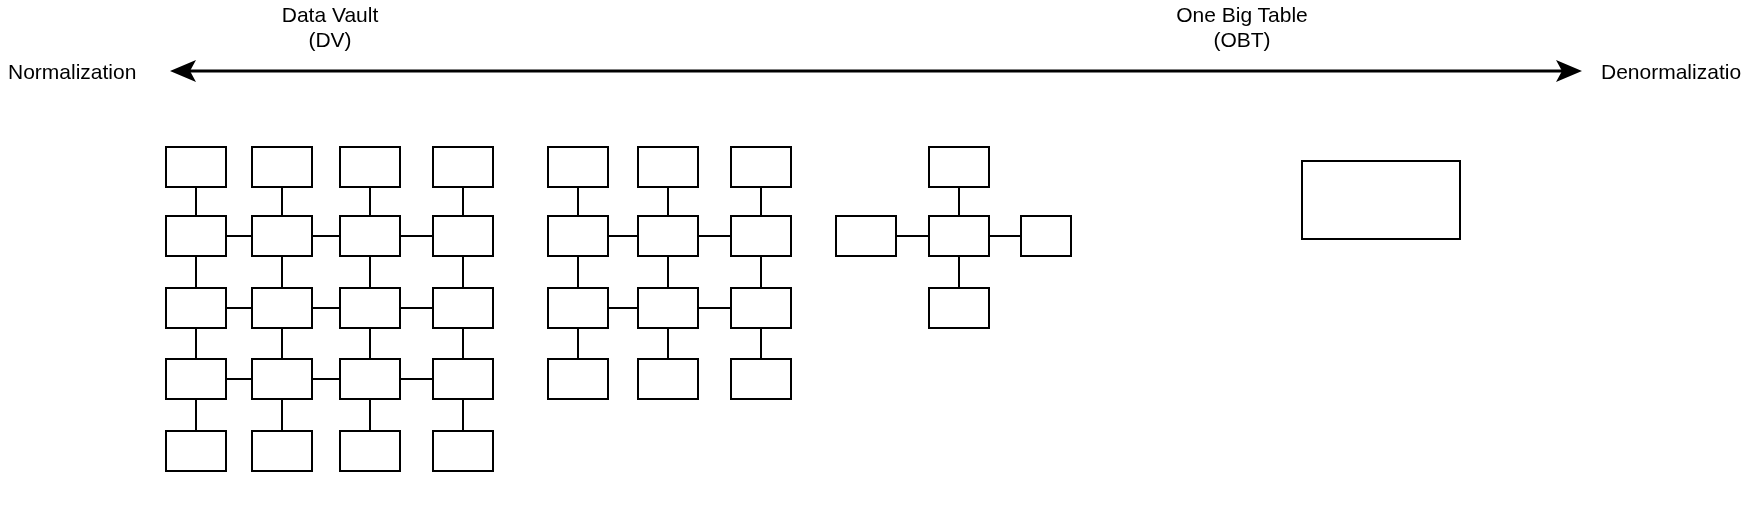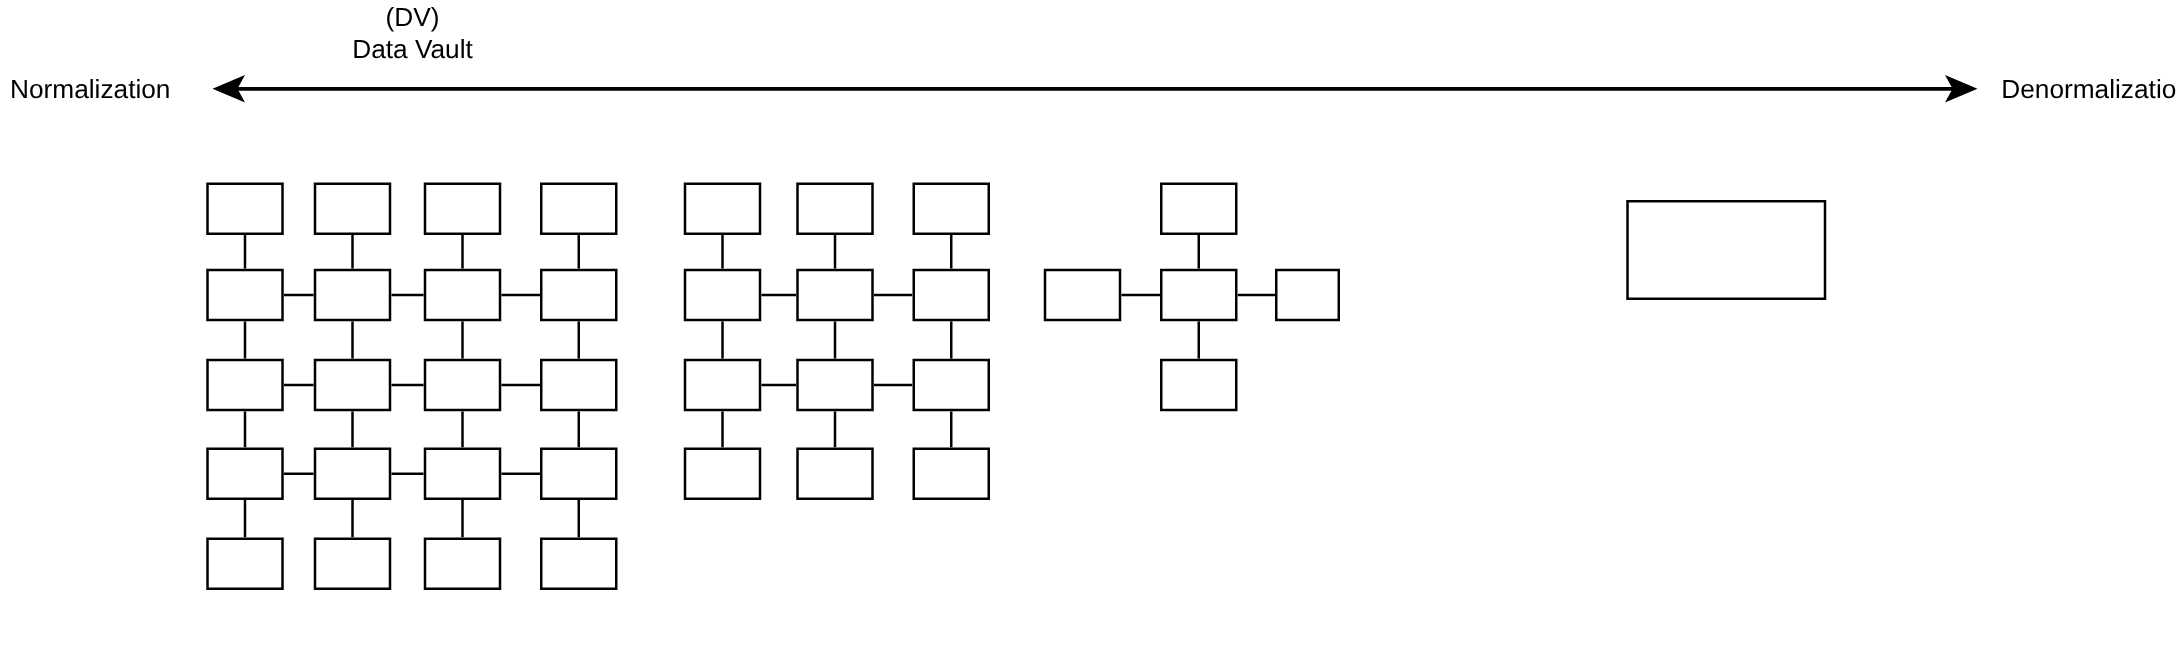--- a/index.html
+++ b/index.html
@@ -88,26 +88,30 @@
   <svg class="axis-arrow" viewBox="0 0 1412 46">
 
     <line x1="14" y1="23" x2="1398" y2="23" stroke="#000000" stroke-width="3"></line>
 
     <polygon points="0,23 26,12 20,23 26,34" fill="#000000"></polygon>
 
     <polygon points="1412,23 1386,12 1392,23 1386,34" fill="#000000"></polygon>
   </svg>
 
   <div class="col-header" style="left:200px;">
+    <span class="line">Data Vault</span>
     <span class="line">(DV)</span>
-    <span class="line">Data Vault</span>
-  </div>
-
-
-
+  </div>
+
+
+
+  <div class="col-header" style="left:1112px;">
+    <span class="line">One Big Table</span>
+    <span class="line">(OBT)</span>
+  </div>
 
   <div class="model-group" id="group-dv" style="left:0; top:0; width:520px; height:524px;">
 
     <div class="edge v" style="left:195px; top:188px; height:27px;"></div>
     <div class="edge v" style="left:281px; top:188px; height:27px;"></div>
     <div class="edge v" style="left:369px; top:188px; height:27px;"></div>
     <div class="edge v" style="left:462px; top:188px; height:27px;"></div>
 
     <div class="edge v" style="left:195px; top:257px; height:30px;"></div>
     <div class="edge v" style="left:281px; top:257px; height:30px;"></div>

